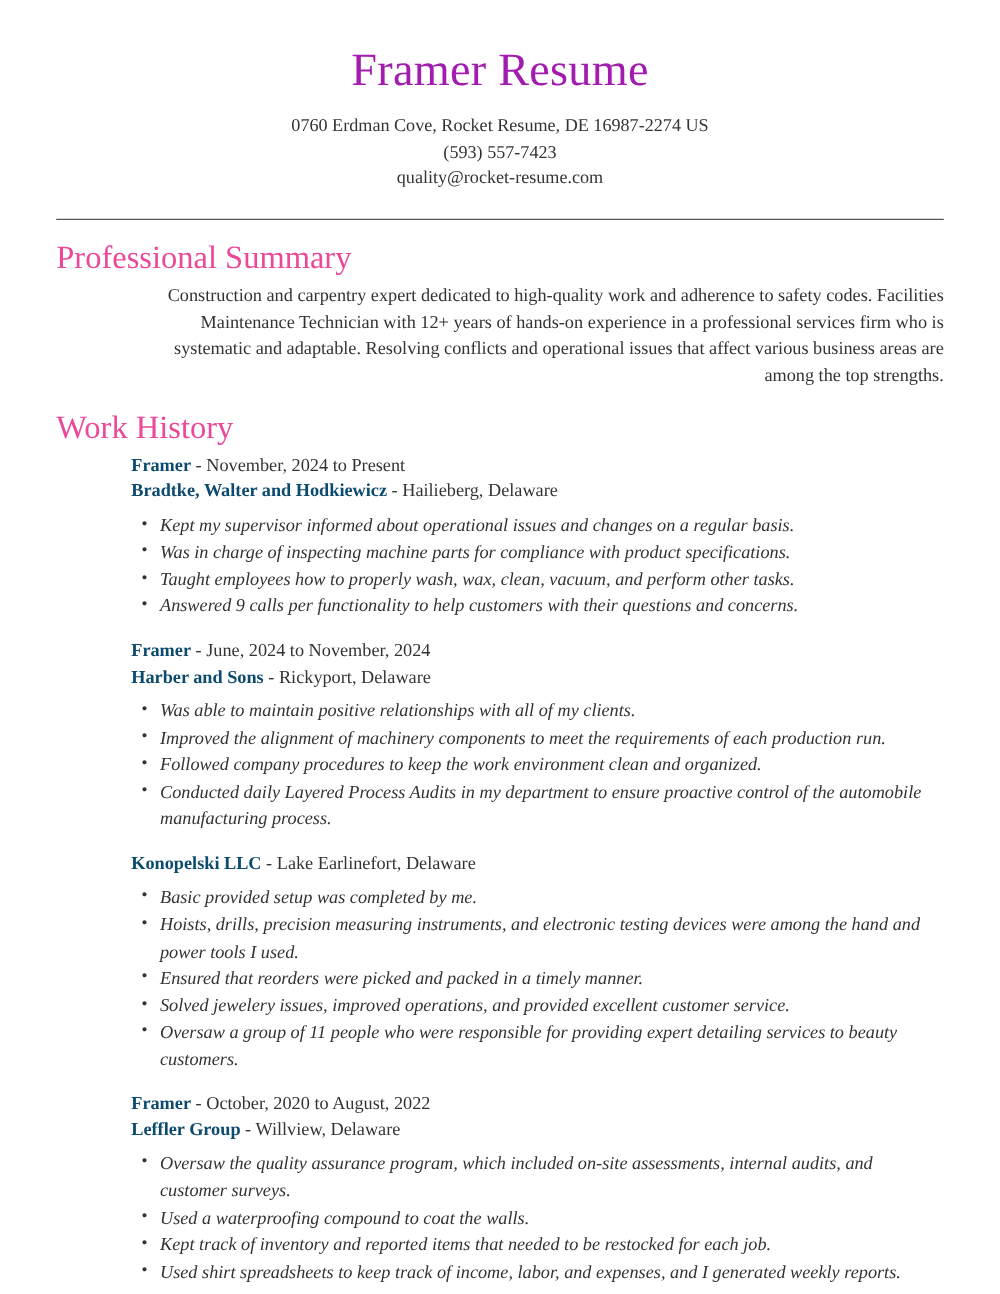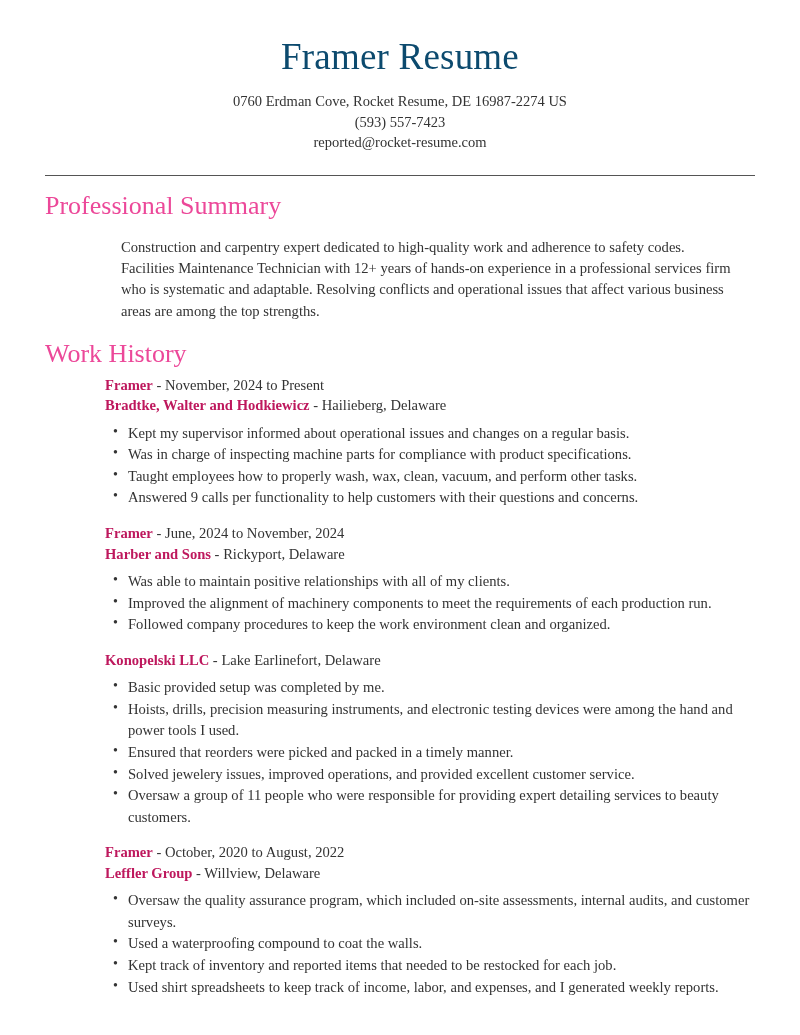--- a/index.html
+++ b/index.html
@@ -25,21 +25,21 @@
 
   
   .resume-header {
     text-align: center;
     padding-bottom: 10px;
   }
   .resume-title {
     font-size: 37px;
     font-weight: 400;
     line-height: 1.22;
-    color: #0c4a6e;
+    color: #a21caf;
     margin: 0 0 12px 0;
     letter-spacing: 0.2px;
   }
   .contact-line {
     font-size: 14.5px;
     line-height: 1.42;
     color: #333333;
     margin: 0;
   }
 
@@ -62,47 +62,48 @@
     margin: 0 0 6px 0;
   }
   .section-body {
     padding-left: 60px;
   }
 
   .summary-text {
     font-size: 14.6px;
     line-height: 1.45;
     color: #333333;
-    margin: 16px;
-    text-align: left;
+    margin: 0;
+    text-align: right;
   }
 
   
   .job {
     margin-bottom: 14px;
   }
   .job:last-child { margin-bottom: 0; }
 
   .job-line {
     font-size: 14.6px;
     line-height: 1.4;
     color: #333333;
   }
   .job-line .strong {
     font-weight: 700;
-    color: #be185d;
+    color: #0c4a6e;
   }
   .job-line .sep {
     color: #333333;
   }
 
   .bullets {
     list-style: none;
     margin: 7px 0 0 0;
     padding: 0;
+    font-style: italic;
   }
   .bullets li {
     position: relative;
     font-size: 14.6px;
     line-height: 1.48;
     color: #333333;
     padding-left: 23px;
     margin-bottom: 0px;
   }
   .bullets li::before {
@@ -117,21 +118,21 @@
 </style>
 </head>
 <body>
 
 <div class="page">
 
   <header class="resume-header">
     <h1 class="resume-title">Framer Resume</h1>
     <p class="contact-line">0760 Erdman Cove, Rocket Resume, DE 16987-2274 US</p>
     <p class="contact-line">(593) 557-7423</p>
-    <p class="contact-line">reported@rocket-resume.com</p>
+    <p class="contact-line">quality@rocket-resume.com</p>
   </header>
   <hr class="header-rule">
 
   <section class="section">
     <h2 class="section-heading">Professional Summary</h2>
     <div class="section-body">
       <p class="summary-text">Construction and carpentry expert dedicated to high-quality work and adherence to safety codes. Facilities Maintenance Technician with 12+ years of hands-on experience in a professional services firm who is systematic and adaptable. Resolving conflicts and operational issues that affect various business areas are among the top strengths.</p>
     </div>
   </section>
 
@@ -158,20 +159,21 @@
         <div class="job-line">
           <span class="strong">Framer</span><span class="sep"> - </span><span>June, 2024 to November, 2024</span>
         </div>
         <div class="job-line">
           <span class="strong">Harber and Sons</span><span class="sep"> - </span><span>Rickyport, Delaware</span>
         </div>
         <ul class="bullets">
           <li>Was able to maintain positive relationships with all of my clients.</li>
           <li>Improved the alignment of machinery components to meet the requirements of each production run.</li>
           <li>Followed company procedures to keep the work environment clean and organized.</li>
+          <li>Conducted daily Layered Process Audits in my department to ensure proactive control of the automobile manufacturing process.</li>
         </ul>
       </div>
 
       <div class="job">
         <div class="job-line">
           <span class="strong">Konopelski LLC</span><span class="sep"> - </span><span>Lake Earlinefort, Delaware</span>
         </div>
         <ul class="bullets">
           <li>Basic provided setup was completed by me.</li>
           <li>Hoists, drills, precision measuring instruments, and electronic testing devices were among the hand and power tools I used.</li>

